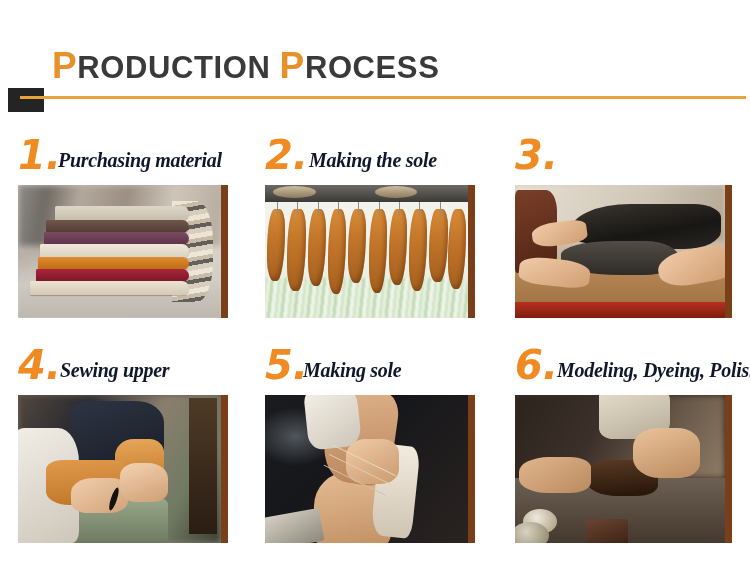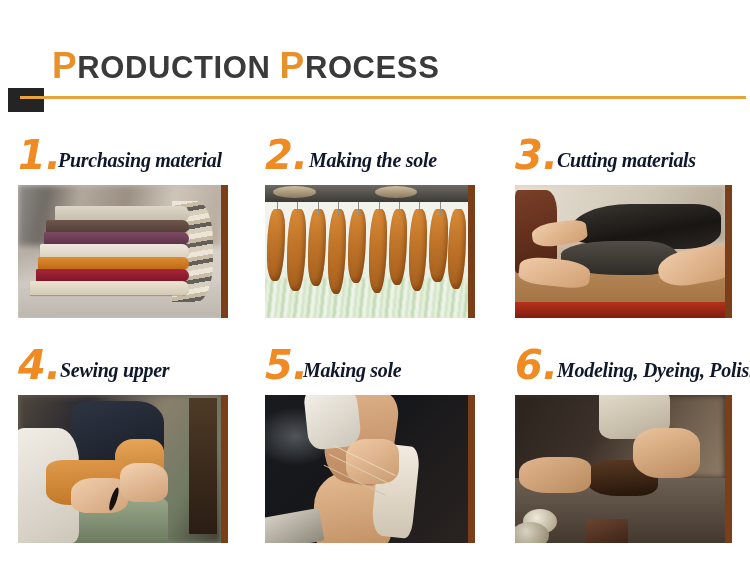--- a/index.html
+++ b/index.html
@@ -233,21 +233,20 @@
         <div class="railtop"></div>
         <div class="disk d1"></div>
         <div class="disk d2"></div>
       </div>
     </div>
   </div>
 
   <div class="step" style="left:515px;top:139px;width:220px;">
     <div class="step-head">
       <div class="step-num">3.</div>
-      <div class="step-label" style="left:42px;">Cutting materials</div>
     </div>
     <div class="photo p3" style="width:210px;height:133px;">
       <div class="ph-inner">
         <div class="wall"></div>
         <div class="desk"></div>
         <div class="deskedge"></div>
         <div class="hide"></div>
         <div class="hide2"></div>
         <div class="apron"></div>
         <div class="arm a1"></div>

